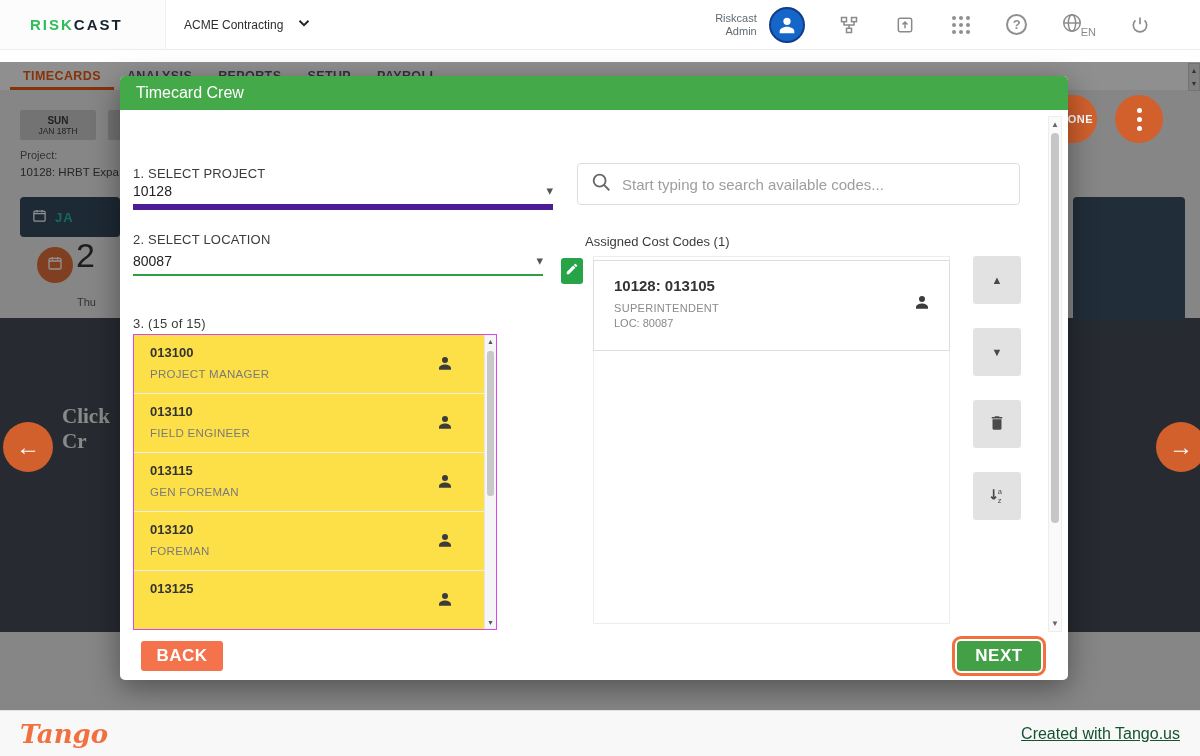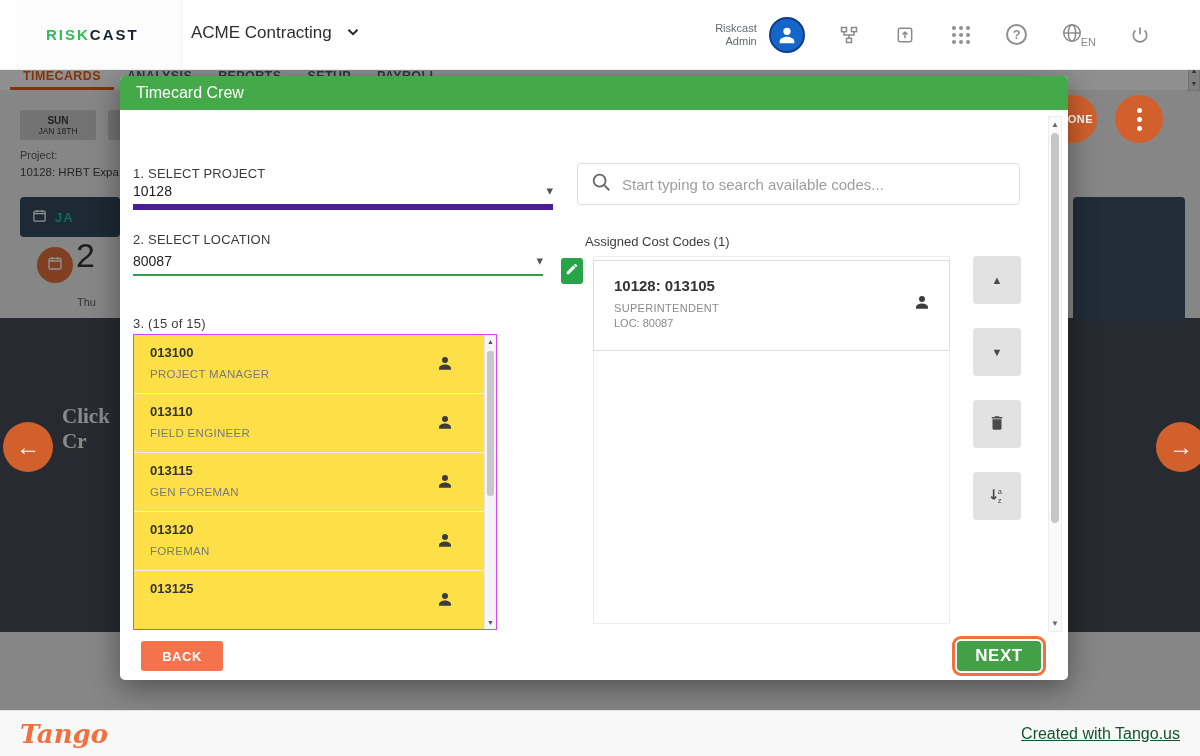--- a/index.html
+++ b/index.html
@@ -1,26 +1,26 @@
 <!DOCTYPE html>
 <html><head>
 <meta charset="utf-8">
 <style>
   * { box-sizing: border-box; margin: 0; padding: 0; }
   html,body { width:1200px; height:756px; overflow:hidden; font-family:"Liberation Sans", sans-serif; background:#fff; }
   .page { position:relative; width:1200px; height:756px; }
 
   
-  .header { position:absolute; top:0; left:0; width:1200px; height:70px; background:#fff;
-            border-bottom:1px solid #ececec; z-index:5; display:flex; align-items:center;padding-left:16px; }
+  .header { position:absolute; top:0; left:0; width:1200px; height:50px; background:#fff;
+            border-bottom:1px solid #ececec; z-index:5; display:flex; align-items:center; }
   .logo-box { width:166px; height:100%; display:flex; align-items:center; padding-left:30px;
               border-right:1px solid #f0f0f0; background:#fcfcfc; }
   .logo { font-weight:bold; font-size:15px; letter-spacing:2px; white-space:nowrap; }
   .logo .risk { color:#2ebd59; } .logo .cast { color:#17242f; }
-  .company { margin-left:9px; font-size:17px; color:#2e2e2e; display:flex; gap:12px; cursor:pointer; }
+  .company { margin-left:18px; font-size:12px; color:#2e2e2e; display:flex; align-items:center; gap:12px; cursor:pointer; }
   .hright { margin-left:auto; display:flex; align-items:center; padding-right:48px; }
   .user-mini { font-size:11px; color:#5f6a72; text-align:right; line-height:13px; margin-right:12px; }
   .avatar { width:36px; height:36px; border-radius:50%; background:#1467c8; border:2px solid #123c8c;
             display:flex; align-items:center; justify-content:center; }
   .hicon { margin-left:32px; display:flex; align-items:center; justify-content:center; min-width:24px; height:26px; cursor:pointer; }
   .help-circ { width:21px; height:21px; border:2px solid #8f8f8f; border-radius:50%; color:#8f8f8f;
                font-size:13px; font-weight:bold; display:flex; align-items:center; justify-content:center; }
   .help-circ::before { content:"?"; }
   .apps { display:grid; grid-template-columns:repeat(3,4px); grid-gap:3px; }
   .apps i { width:4px; height:4px; border-radius:50%; background:#8f8f8f; }
@@ -116,21 +116,21 @@
   .edit-chip { position:absolute; left:441px; top:182px; width:22px; height:26px; background:#27a348; border-radius:3px;
                display:flex; align-items:center; justify-content:center; cursor:pointer; }
 
   .stack-btn { position:absolute; left:853px; width:48px; height:48px; background:#e2e2e2; border:none; border-radius:3px;
                display:flex; align-items:center; justify-content:center; color:#4a4a4a; cursor:pointer; }
   .st-up { top:180px; } .st-up::before { content:"▲"; font-size:11px; }
   .st-down { top:252px; } .st-down::before { content:"▼"; font-size:11px; }
   .st-trash { top:324px; } .st-sort { top:396px; }
 
   .back-btn { position:absolute; left:21px; top:565px; width:82px; height:30px; background:#f4724c; color:#fff; border:none;
-              border-radius:3px; font-size:13px; font-weight:bold; letter-spacing:.5px; cursor:pointer; }
+              border-radius:3px; font-size:17px; font-weight:bold; letter-spacing:.5px; cursor:pointer; }
   .next-btn { position:absolute; left:837px; top:565px; width:84px; height:30px; background:#43a047; color:#fff; border:none;
               border-radius:4px; font-size:17px; font-weight:bold; letter-spacing:.5px; cursor:pointer;
               outline:3px solid #f0703f; outline-offset:2px; }
 
   .modal-scroll { position:absolute; left:928px; top:40px; width:14px; height:516px; background:#fafafa; border:1px solid #ededed; }
   .msb-up, .msb-down { position:absolute; left:0; width:12px; text-align:center; font-size:8px; color:#666; }
   .msb-up { top:3px; } .msb-up::before { content:"▲"; }
   .msb-down { bottom:3px; } .msb-down::before { content:"▼"; }
   .msb-thumb { position:absolute; top:16px; left:2px; width:8px; height:390px; background:#c6c6c6; border-radius:4px; }
 

